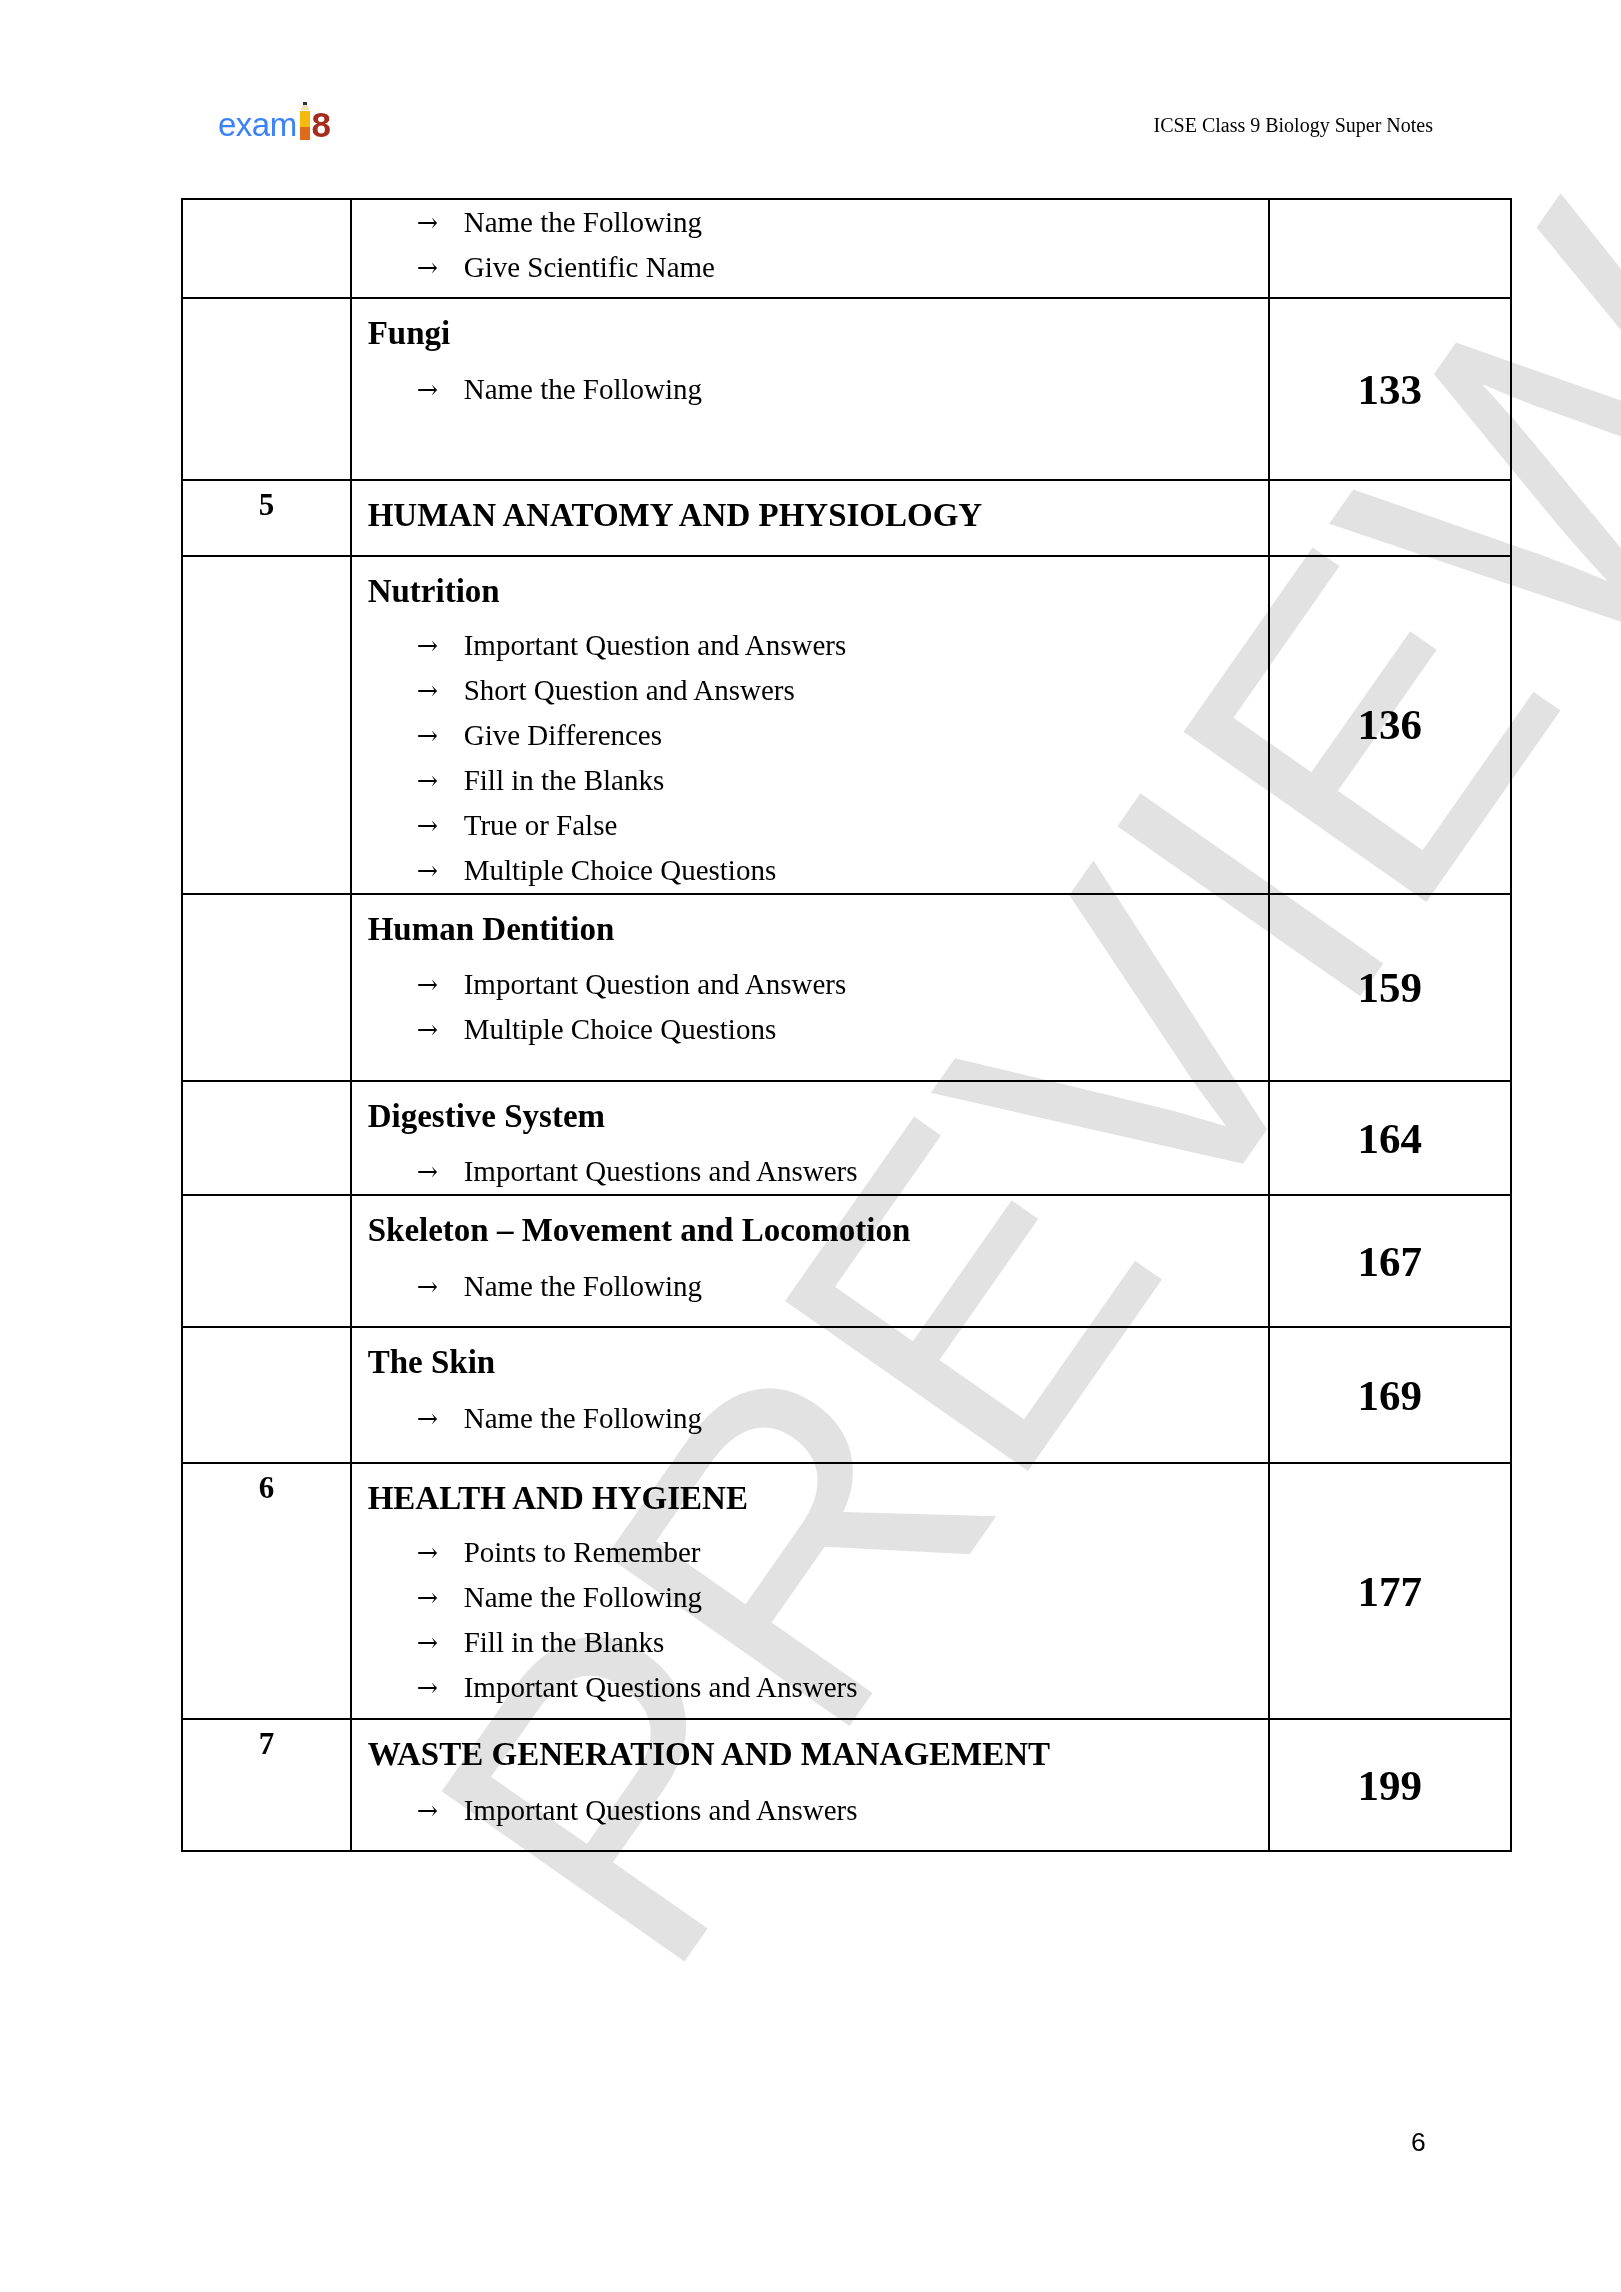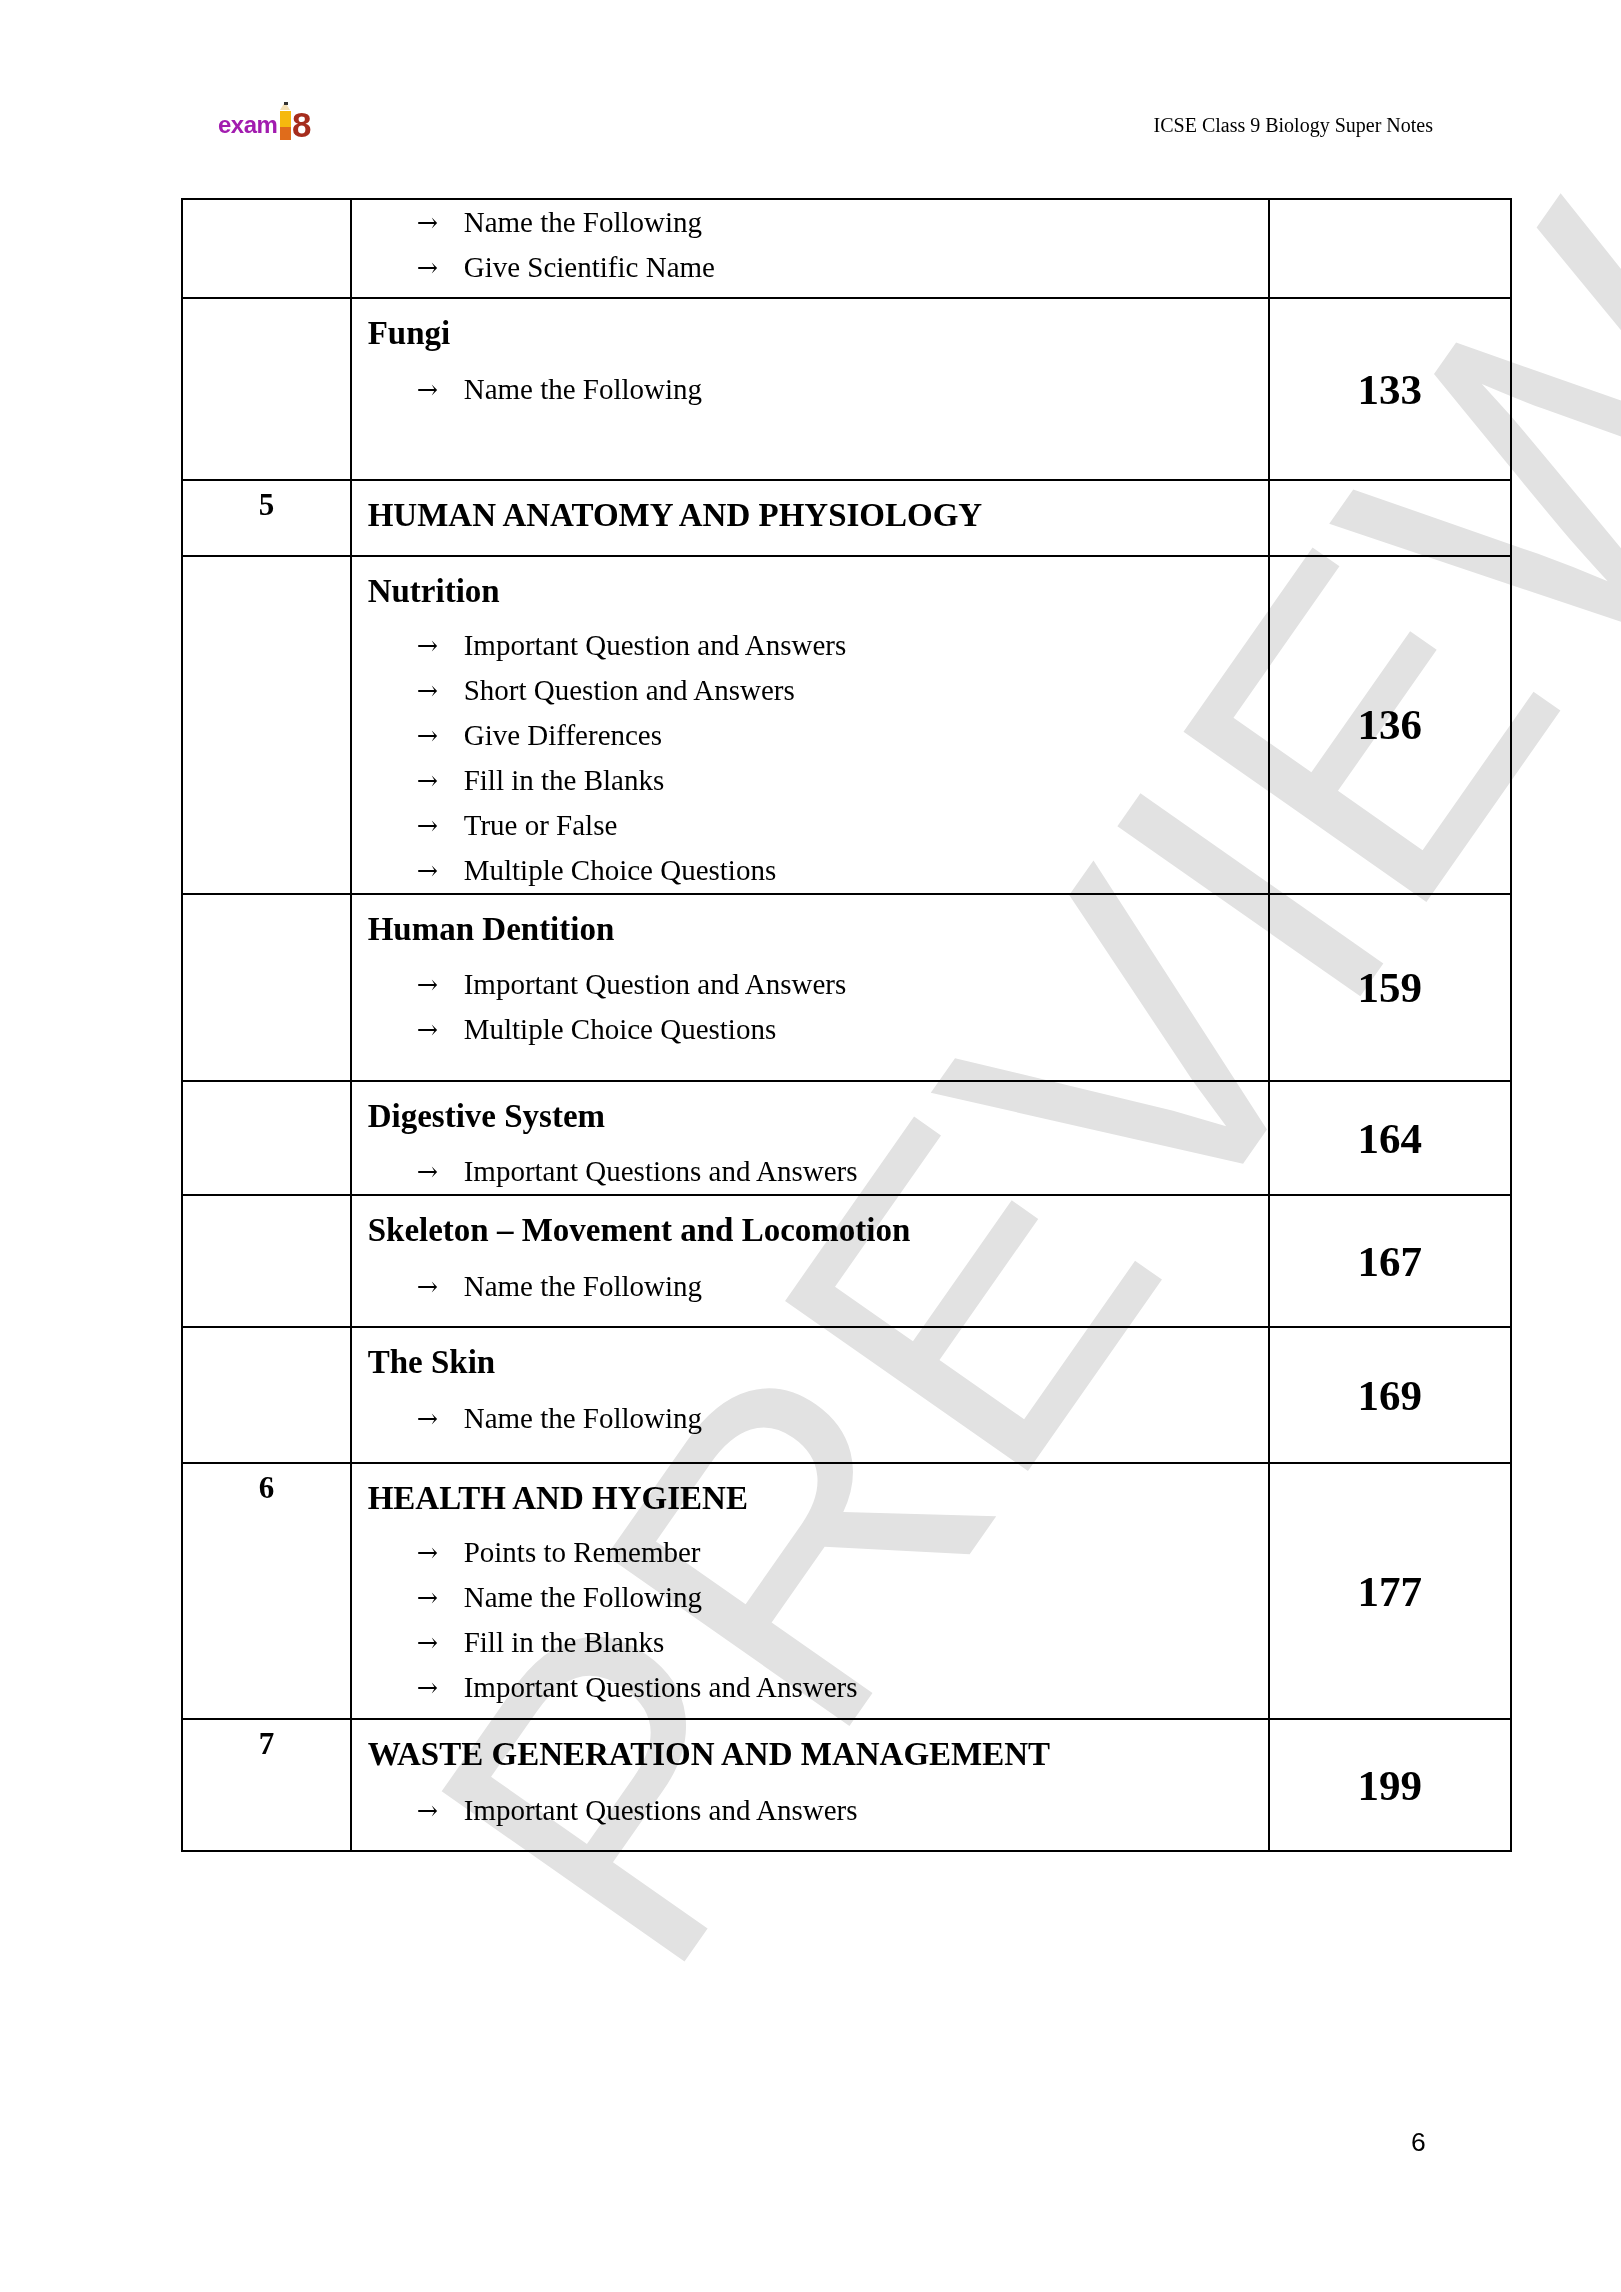--- a/index.html
+++ b/index.html
@@ -1,18 +1,18 @@
 <!DOCTYPE html>
 <html><head>
 <meta charset="utf-8">
 <style>
   html, body { margin: 0; padding: 0; background: #ffffff; }
   body { width: 1621px; height: 2293px; position: relative; overflow: hidden; font-family: "Liberation Serif", "DejaVu Serif", serif; color: #000; }
   .logo { position: absolute; left: 218px; top: 98px; height: 43px; display: flex; align-items: flex-end; }
-  .logo-word { font-family: "Liberation Sans", "DejaVu Sans", sans-serif; font-weight: bold; font-size: 24px; color: #a21caf; letter-spacing: -0.5px; line-height: 33px; }
+  .logo-word { font-family: "Liberation Sans", "DejaVu Sans", sans-serif; font-weight: normal; font-size: 33px; color: #3b82f6; letter-spacing: -0.5px; line-height: 33px; }
   .logo-pencil { width: 10.8px; height: 29px; margin-left: 2.9px; margin-bottom: 1px; position: relative; background: linear-gradient(#f6b90e 0%, #f6b90e 55%, #e06c1b 56%, #e06c1b 100%); }
   .logo-pencil::before { content: ""; position: absolute; top: -8.8px; left: 0; width: 0; height: 0; border-left: 5.4px solid transparent; border-right: 5.4px solid transparent; border-bottom: 8.8px solid #f3dfb3; }
   .logo-pencil::after { content: ""; position: absolute; top: -8.8px; left: 3.4px; width: 3.9px; height: 2.9px; background: #333; }
   .logo-num { font-family: "Liberation Sans", "DejaVu Sans", sans-serif; font-weight: bold; font-size: 35px; color: #a62d1d; line-height: 33px; margin-left: 1px; }
   .header-title { position: absolute; right: 188px; top: 114px; font-size: 20px; }
   .watermark { position: absolute; left: 118px; top: 843px; font-family: "Liberation Sans", "DejaVu Sans", sans-serif; font-size: 431px; font-weight: normal; color: transparent; -webkit-text-stroke: 0; transform: rotate(-55deg); transform-origin: center; white-space: nowrap; pointer-events: none; z-index: 0; }
   .watermark span { color: #e2e2e2; }
   table.toc { position: absolute; left: 181px; top: 198px; width: 1331px; border-collapse: collapse; z-index: 1; background: transparent; }
   table.toc td { border: 2.5px solid #000; vertical-align: top; padding: 0; }
   td.c-num { width: 167px; text-align: center; font-weight: bold; font-size: 31px; padding-top: 5.9px !important; }

